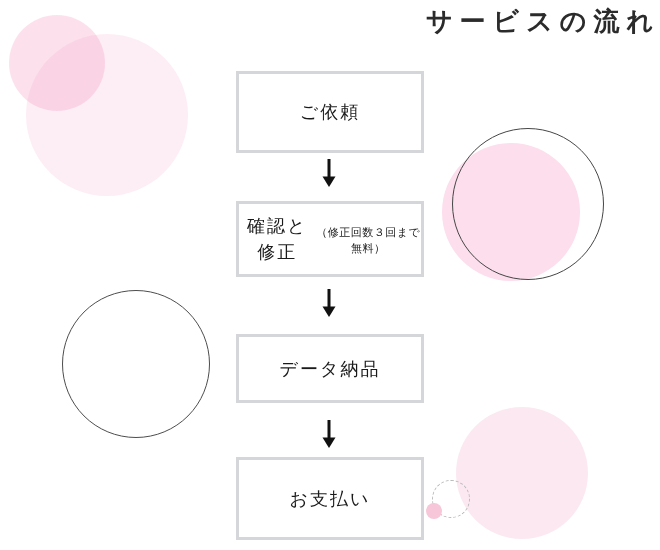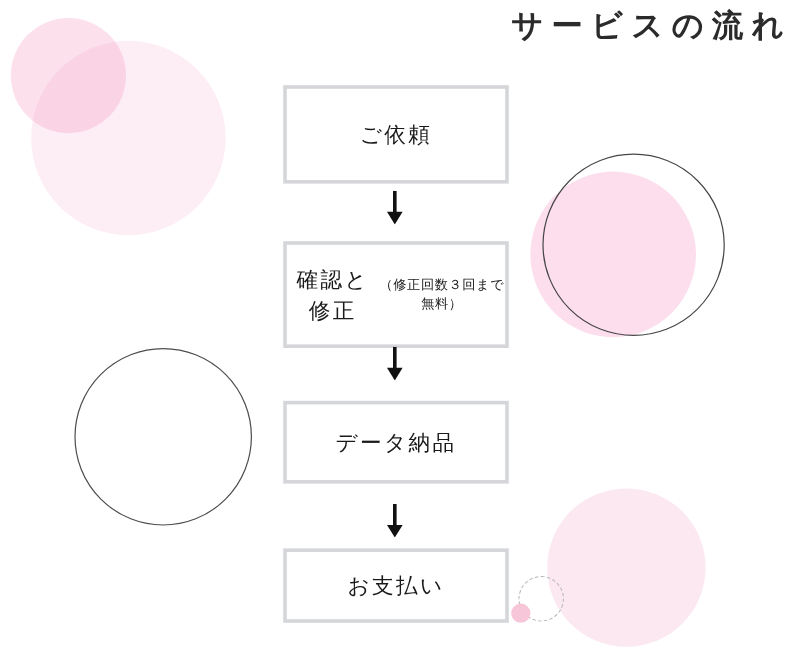--- a/index.html
+++ b/index.html
@@ -48,23 +48,23 @@
     background: #ffffff;
     border: 3px solid #d5d6d9;
     display: flex;
     flex-direction: row;
     align-items: center;
     justify-content: center;
     z-index: 2;
     text-align: center;
   }
   .box-1 { top: 71px;  height: 82px; }
-  .box-2 { top: 201px; height: 89px; }
+  .box-2 { top: 201px; height: 76px; }
   .box-3 { top: 334px; height: 69px; }
-  .box-4 { top: 457px; height: 62px; }
+  .box-4 { top: 457px; height: 83px; }
 
   .step-line {
     display: block;
     font-size: 18px;
     line-height: 26px;
     letter-spacing: 2px;
     color: #1a1a1a;
   }
   .step-line-latin { letter-spacing: 3px; }
   .step-note {

